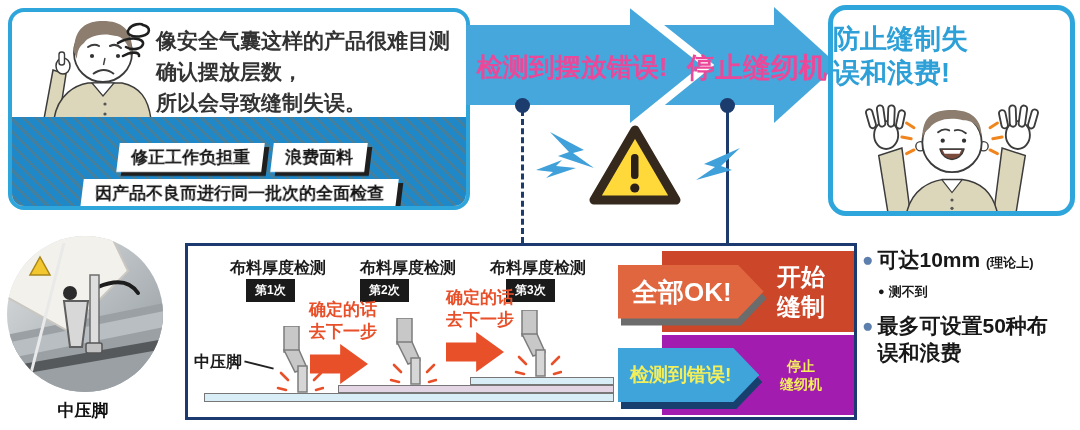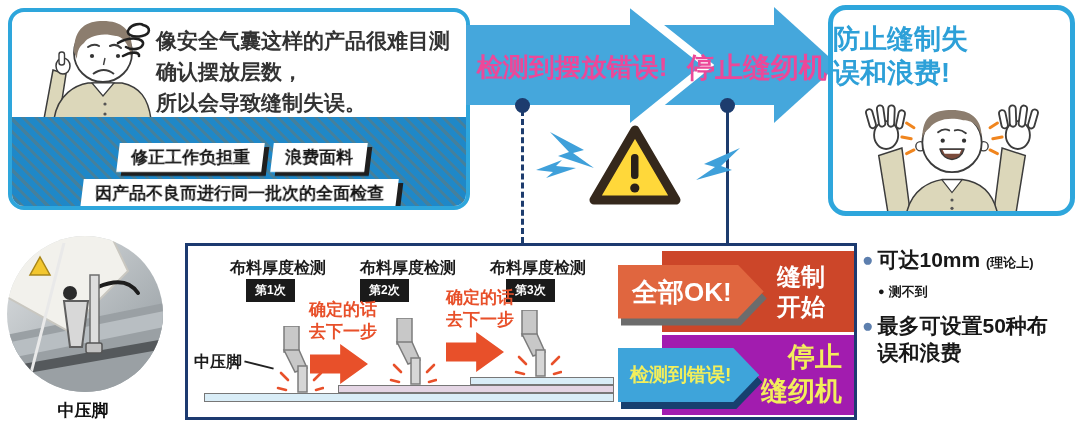--- a/index.html
+++ b/index.html
@@ -88,21 +88,21 @@
   .cond-wrap { position:absolute; left:-44px; top:50%; transform:translateY(-50%); }
   .cw-ok { filter:drop-shadow(3px 7px 0 #6c6c6c); }
   .cw-err { filter:drop-shadow(3px 7px 0 #17406f); }
   .cond { position:relative; height:54px; line-height:54px; font-weight:bold; white-space:nowrap;
     clip-path:polygon(0 0,calc(100% - 26px) 0,100% 50%,calc(100% - 26px) 100%,0 100%); }
   .cond-ok { background:#e0663f; color:#fff; font-size:26px; padding:0 32px 0 14px; }
   .cond-err { background:#3ea4da; color:#f3ef5b; font-size:19px; padding:0 28px 0 12px; }
   .action { position:absolute; right:12px; top:50%; transform:translateY(-50%);
     width:82px; text-align:center; font-weight:bold; line-height:1.25; }
   .action-ok { color:#fff; font-size:24px; }
-  .action-err { color:#f3ef5b; font-size:27px;text-align:right; }
+  .action-err { color:#f3ef5b; font-size:14px; }
 
   
   .notes { position:absolute; left:862px; top:246px; width:218px; }
   .note-main { display:flex; gap:4px; font-size:21px; font-weight:bold; color:#181818; line-height:27px; }
   .note-main .bullet { color:#5d7fae; font-size:19px; line-height:27px; }
   .note-sub { display:flex; gap:4px; margin:7px 0 12px 16px; font-size:13px; line-height:17px;
     font-weight:bold; color:#181818; }
   .note-sub .bullet { color:#181818; font-size:11px; line-height:17px; }
   .small-note { font-size:13px; font-weight:bold; }
   .nowrap { white-space:nowrap; }
@@ -312,22 +312,22 @@
     <div class="fab fab-pink f2"></div>
     <div class="fab fab-blue f3"></div>
     <div class="presser-label">中压脚</div>
     <div class="presser-line"></div>
 
     <div class="banner banner-ok">
       <div class="cond-wrap cw-ok">
         <div class="cond cond-ok">全部OK!</div>
       </div>
       <div class="action action-ok">
+        <div>开始</div>
         <div>缝制</div>
-        <div>开始</div>
       </div>
     </div>
     <div class="banner banner-err">
       <div class="cond-wrap cw-err">
         <div class="cond cond-err">检测到错误!</div>
       </div>
       <div class="action action-err">
         <div>停止</div>
         <div>缝纫机</div>
       </div>

